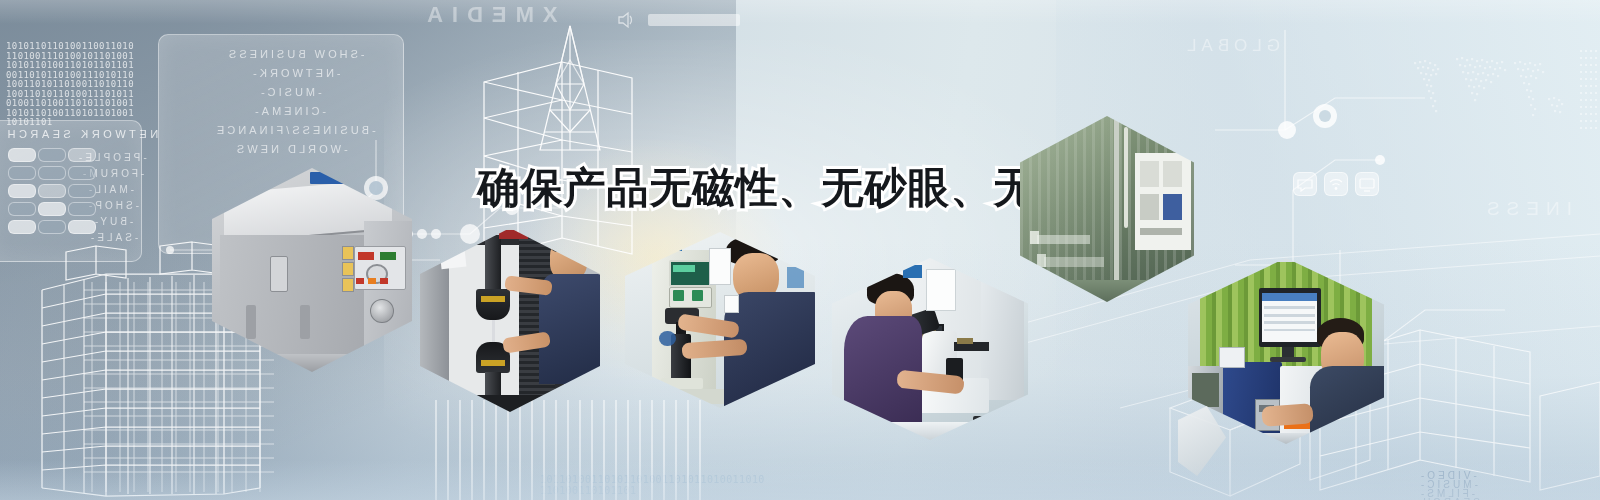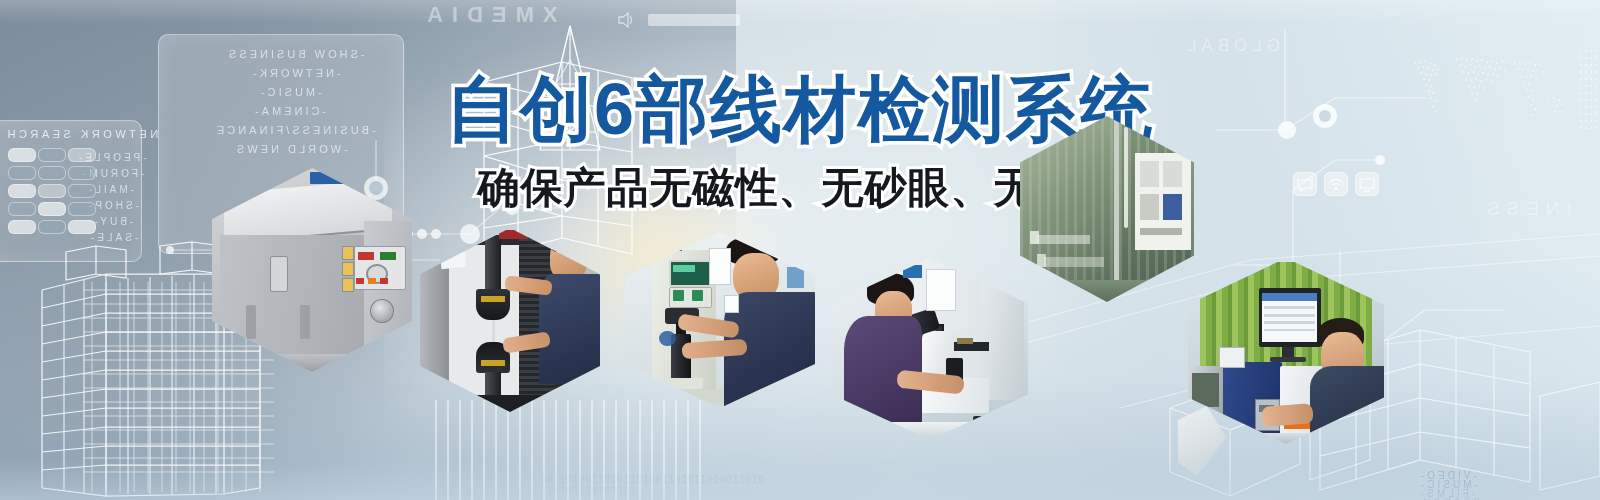--- a/index.html
+++ b/index.html
@@ -398,20 +398,21 @@
       <i></i>
       <i class="off"></i>
     <i class="off"></i>
       <i class="on"></i>
       <i class="off"></i>
     <i class="on"></i>
       <i class="off"></i>
       <i class="on"></i>
   </div>
 
+  <div class="binary" style="left:6px;top:42px;width:132px;overflow:hidden;height:100px;word-break:break-all;white-space:normal;">1010110110100110011010110100111010010110100110101101001101011011010011010110100111010110100110101101001101011010011010110100111010110100110100110101101001101011010011010110100110101101</div>
 
   <div class="deco dim" style="left:418px;top:2px;font-size:22px;letter-spacing:9px;font-weight:bold;">XMEDIA</div>
 
   <div class="wire" style="left:648px;top:14px;width:92px;height:12px;background:rgba(255,255,255,.5);border-radius:2px;"></div>
   <svg class="wire" style="left:615px;top:10px;" width="22" height="20" viewBox="0 0 22 20">
     <path d="M4 7h4l5-4v14l-5-4H4z" fill="none" stroke="rgba(255,255,255,.6)" stroke-width="1.3"></path>
     <path d="M15 6c2 2 2 6 0 8" fill="none" stroke="rgba(255,255,255,.6)" stroke-width="1.3"></path>
   </svg>
 
   <div class="deco dim" style="left:1182px;top:36px;font-size:17px;letter-spacing:5px;">GLOBAL</div>
@@ -524,21 +525,20 @@
 
   <svg class="wire" style="left:430px;top:400px;opacity:.5" width="330" height="100" viewBox="0 0 330 100">
     <g stroke="rgba(255,255,255,.95)" stroke-width="2">
       <path d="M6 0 V100 M18 0 V100 M30 0 V100 M42 0 V100 M54 0 V100 M66 0 V100
                M78 0 V100 M90 0 V100 M102 0 V100 M114 0 V100 M126 0 V100 M138 0 V100
                M150 0 V100 M162 0 V100 M174 0 V100 M186 0 V100 M198 0 V100 M210 0 V100
                M222 0 V100 M234 0 V100 M246 0 V100 M258 0 V100 M270 0 V100"></path>
     </g>
   </svg>
 
-  <div class="headline h-main">自创6部线材检测系统</div>
   <div class="headline h-sub">确保产品无磁性、无砂眼、无黑点</div>
 
   <div class="hex" style="left:212px;top:168px;width:200px;height:204px;">
     <div class="inner" style="background:linear-gradient(160deg,#d6d8da 0%,#c2c5c9 40%,#a9acb1 100%);">
 
       <div style="position:absolute;left:6%;top:9%;width:84%;height:24%;
                   background:linear-gradient(175deg,#f1f2f3,#d5d7da);
                   transform:skewY(-5deg);border-bottom:2px solid #8d9095;"></div>
 
       <div style="position:absolute;left:4%;top:33%;width:72%;height:58%;

